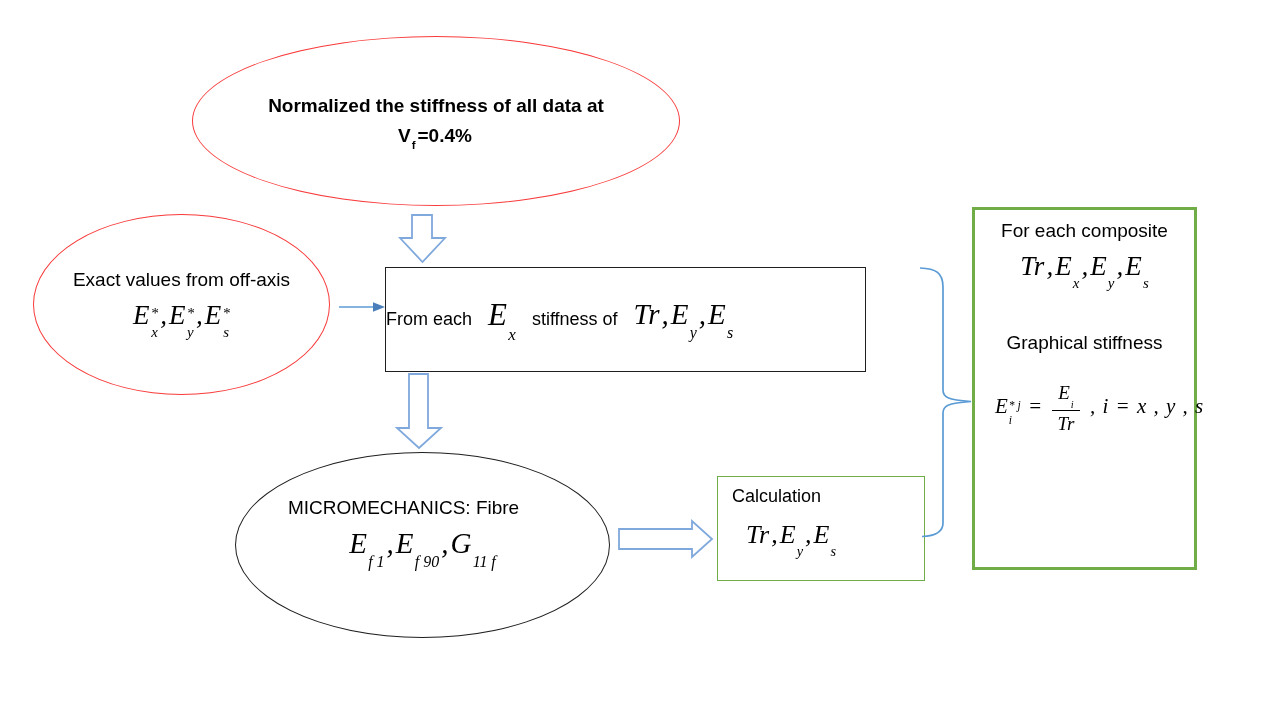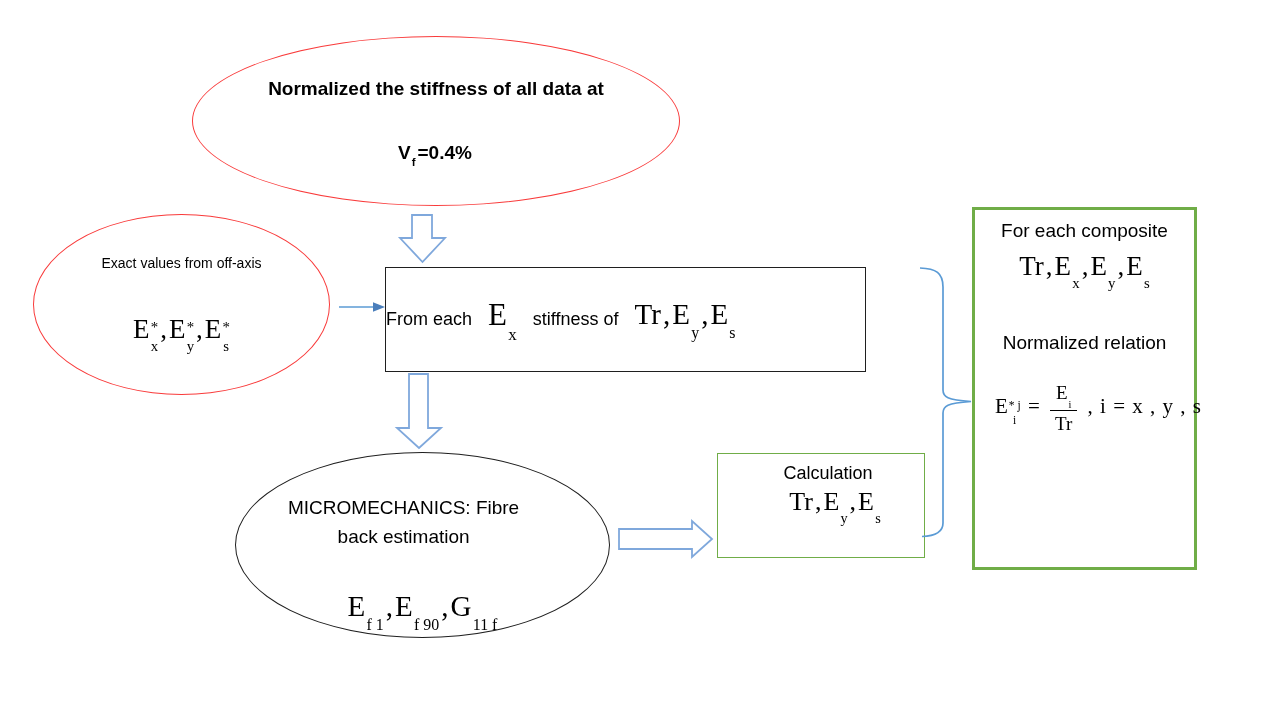--- a/index.html
+++ b/index.html
@@ -1,67 +1,67 @@
 <!DOCTYPE html>
 <html style="--red: #f93b3b; --green: #70ad47; --blue_line: #5b9bd5; --blue_arrow: #7fa8dc; --blue_dark: #4a7ebb; --stroke: #1f1f1f; --ink: #000000;"><head>
 <meta charset="utf-8">
 <style>
   html,body{margin:0;padding:0;background:#fff;}
   .stage{
     position:relative;width:1280px;height:720px;background:#fff;overflow:hidden;
     font-family:"Liberation Sans",sans-serif;color:var(--ink);
   }
-  .abs{position:absolute;box-sizing:border-box;text-align:center;}
-  .ellipse{border-radius:50%;display:flex;flex-direction:column;align-items:center;justify-content:center;text-align:center;gap:34px;}
+  .abs{position:absolute;box-sizing:border-box;}
+  .ellipse{border-radius:50%;display:flex;flex-direction:column;align-items:center;justify-content:center;text-align:center;}
   .ellipse.red{border:1.7px solid var(--red);}
   .ellipse.black{border:1.6px solid var(--stroke);}
 
   
   .top-ellipse{left:192px;top:36px;width:488px;height:170px;}
   .top-ellipse .ln{font-weight:bold;font-size:19px;line-height:30px;white-space:nowrap;}
 
   
   .left-ellipse{left:33px;top:214px;width:297px;height:181px;}
-  .left-ellipse .lbl{font-size:14px;white-space:nowrap;}
+  .left-ellipse .lbl{font-size:19px;white-space:nowrap;}
   .left-ellipse .math{font-size:27px;margin-top:9px;}
 
   
   .process-box{
     left:385px;top:267px;width:481px;height:105px;border:1.6px solid var(--stroke);
     display:flex;align-items:center;padding-left:0;white-space:nowrap;
   }
   .process-box .sans{font-size:18px;}
   .process-box .ex{font-size:31px;margin:0 16px;}
   .process-box .res{font-size:29px;margin-left:16px;}
 
   
   .micro-ellipse{left:235px;top:452px;width:375px;height:186px;justify-content:flex-start;padding-top:40px;}
   .micro-ellipse .lines{align-self:flex-start;text-align:center;padding-left:52px;font-size:19px;line-height:29px;white-space:nowrap;}
   .micro-ellipse .math{font-size:29px;margin-top:5px;}
 
   
   .calc-box{
-    left:717px;top:453px;width:208px;height:105px;border:1.6px solid var(--green);
-    display:flex;flex-direction:column;padding:9px 0 0 14px;
+    left:717px;top:476px;width:208px;height:105px;border:1.6px solid var(--green);
+    display:flex;flex-direction:column;padding:9px 0 0 14px;gap:10px;
   }
   .calc-box .lbl{font-size:18px;}
   .calc-box .math{font-size:26px;margin:3px 0 0 14px;}
 
   
   .result-box{
     left:972px;top:207px;width:225px;height:363px;border:3.6px solid var(--green);
     display:flex;flex-direction:column;align-items:center;padding-top:10px;overflow:visible;
   }
   .result-box .t1{font-size:19px;white-space:nowrap;}
   .result-box .math{font-size:27px;margin-top:9px;white-space:nowrap;}
   .result-box .t2{font-size:19px;margin-top:42px;white-space:nowrap;}
   .result-box .formula{font-size:21px;margin-top:27px;align-self:flex-start;margin-left:20px;white-space:nowrap;}
 
   
-  .math{font-family:"Liberation Serif",serif;}
+  .math{font-family:"Liberation Serif",serif;font-style:italic;}
   .mt{white-space:pre;margin:0 2px;}
   .mtok{display:inline-flex;align-items:flex-start;}
   .mb{display:inline-block;}
   .mss{
     display:inline-flex;flex-direction:column;justify-content:space-between;
     font-size:55%;line-height:0.9;height:2.2em;margin-top:0.45em;margin-left:0.08em;
   }
   .msup,.msub{display:block;}
   .subsans .mss{font-size:60%;height:2.0em;margin-top:0.55em;}
   .frac{display:inline-flex;flex-direction:column;align-items:center;vertical-align:middle;margin:0 3px;font-size:19px;line-height:1.25;}
@@ -132,21 +132,20 @@
           <span class="mss">
             <span class="msup">&nbsp;</span>
             <span class="msub">s</span>
           </span>
         </span></span>
   </div>
 
   <div class="abs ellipse black micro-ellipse">
     <div class="lines">
       <div>MICROMECHANICS: Fibre</div>
-      <div>back estimation</div>
     </div>
     <div class="math"><span class="mtok">
           <span class="mb">E</span>
           <span class="mss">
             <span class="msup">&nbsp;</span>
             <span class="msub">f 1</span>
           </span>
         </span><span class="mt">,</span><span class="mtok">
           <span class="mb">E</span>
           <span class="mss">
@@ -197,21 +196,21 @@
             <span class="msup">&nbsp;</span>
             <span class="msub">y</span>
           </span>
         </span><span class="mt">,</span><span class="mtok">
           <span class="mb">E</span>
           <span class="mss">
             <span class="msup">&nbsp;</span>
             <span class="msub">s</span>
           </span>
         </span></div>
-    <div class="t2">Normalized relation</div>
+    <div class="t2">Graphical stiffness</div>
     <div class="math formula"><span class="mtok">
           <span class="mb">E</span>
           <span class="mss">
             <span class="msup">* j</span>
             <span class="msub">i</span>
           </span>
         </span><span class="mt"> = </span><span class="frac">
           <span class="num"><span class="mtok">
               <span class="mb">E</span>
               <span class="mss">

